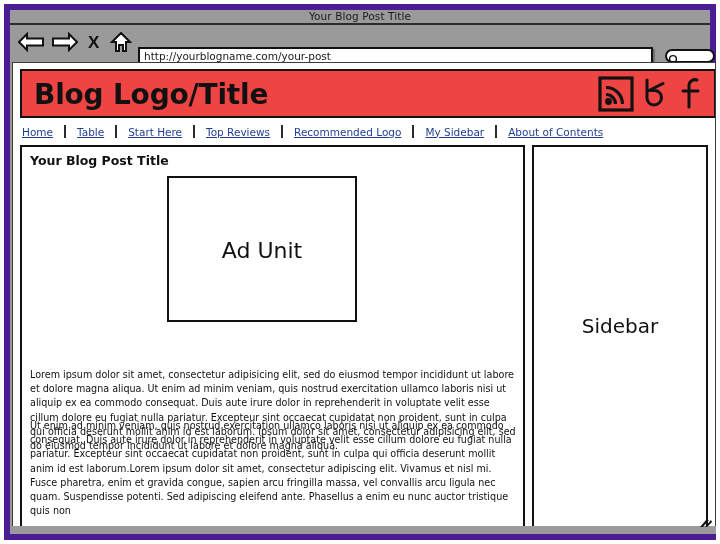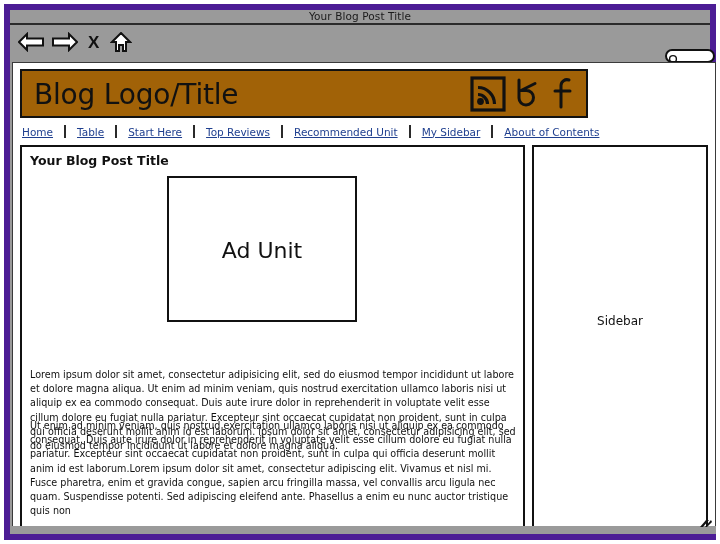--- a/index.html
+++ b/index.html
@@ -99,24 +99,25 @@
     box-sizing: border-box;
     background: #ffffff;
     border: 1px solid #3a3a3a;
     overflow: hidden;
   }
 
   
   #site-header {
     position: absolute;
     left: 7px; top: 6px;
-    width: 568px; height: 49px;
-    box-sizing: border-box;
-    border: 2px solid #111;
-    background: #a16207;
+    width: 696px; height: 49px;
+    box-sizing: border-box;
+    border: 2px solid #111;
+    background: #ef4444;
+    font-weight: bold;
   }
   #blog-logo {
     position: absolute;
     left: 12px; top: 7px;
     font-size: 28px;
     color: #111;
     font-family: "DejaVu Sans", sans-serif;
     letter-spacing: -0.2px;
   }
   #social-icons {
@@ -207,21 +208,21 @@
     width: 176px; height: 386px;
     box-sizing: border-box;
     border: 2px solid #111;
     background: #fff;
   }
   #sidebar-label {
     position: absolute;
     left: 0; right: 0;
     top: 167px;
     text-align: center;
-    font-size: 12px;
+    font-size: 20px;
     color: #111;
     font-family: "DejaVu Sans", sans-serif;
   }
 
   
   #status-strip {
     position: absolute;
     left: 2px; bottom: 0;
     width: 704px; height: 8px;
     background: #9a9a9a;
@@ -255,20 +256,23 @@
     </span>
 
     <span class="nav-icon" id="stop-icon">X</span>
 
     <span class="nav-icon" id="home-icon">
       <svg width="22" height="21" viewBox="0 0 22 21">
         <polygon points="11,1 20,10 16,10 16,19 13,19 13,13 9,13 9,19 6,19 6,10 2,10" fill="#ffffff" stroke="#111111" stroke-width="2" stroke-linejoin="miter"></polygon>
       </svg>
     </span>
 
+    <div id="url-bar">
+      <span id="url-text" title="http://yourblogname.com/your-post">http://yourblogname.com/your-post</span>
+    </div>
 
     <div id="search-box">
       <span id="search-icon-wrap">
         <svg width="12" height="12" viewBox="0 0 12 12">
           <circle cx="5" cy="5" r="3.4" fill="none" stroke="#111111" stroke-width="1.4"></circle>
           <line x1="7.6" y1="7.6" x2="10.6" y2="10.6" stroke="#111111" stroke-width="1.6"></line>
         </svg>
       </span>
     </div>
 
@@ -308,21 +312,21 @@
 
     <div id="nav-bar">
       <span class="nav-link">Home</span>
       <span class="nav-sep"></span>
       <span class="nav-link">Table</span>
       <span class="nav-sep"></span>
       <span class="nav-link">Start Here</span>
       <span class="nav-sep"></span>
       <span class="nav-link">Top Reviews</span>
       <span class="nav-sep"></span>
-      <span class="nav-link">Recommended Unit</span>
+      <span class="nav-link">Recommended Logo</span>
       <span class="nav-sep"></span>
       <span class="nav-link">My Sidebar</span>
       <span class="nav-sep"></span>
       <span class="nav-link">About of Contents</span>
     </div>
 
     <div id="content-column">
       <div id="post-title">Your Blog Post Title</div>
 
       <div id="ad-unit">

